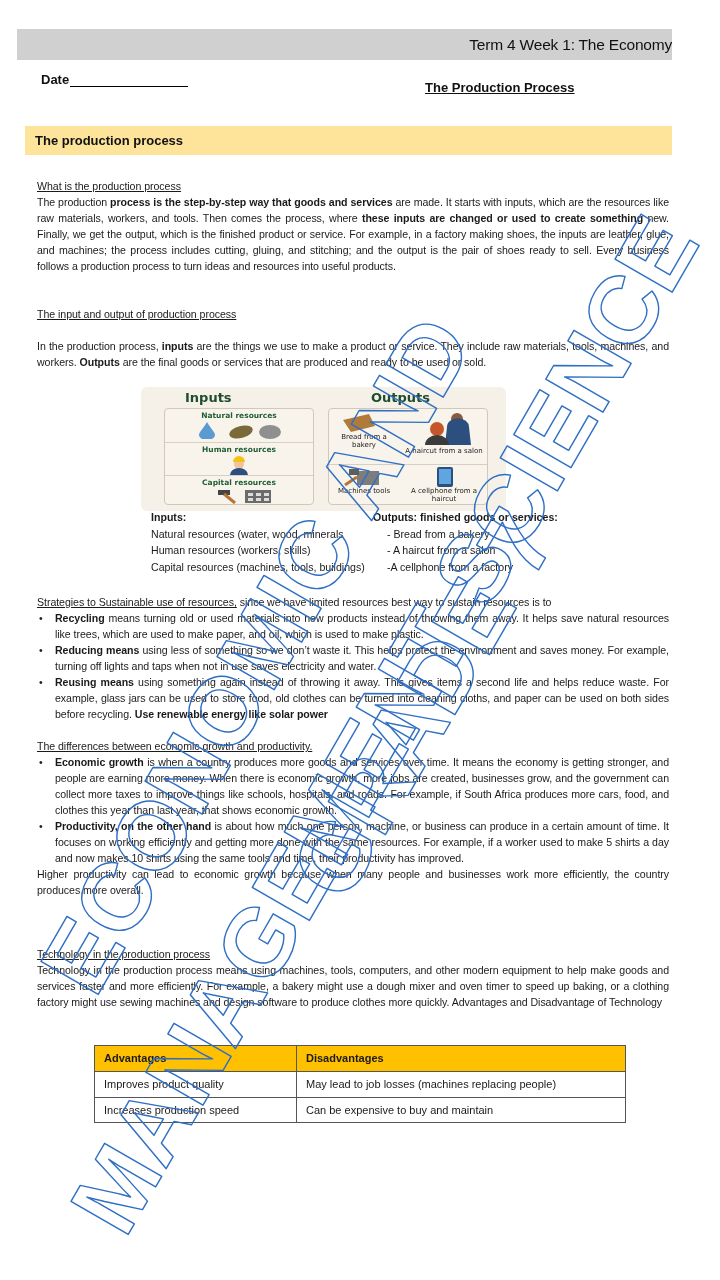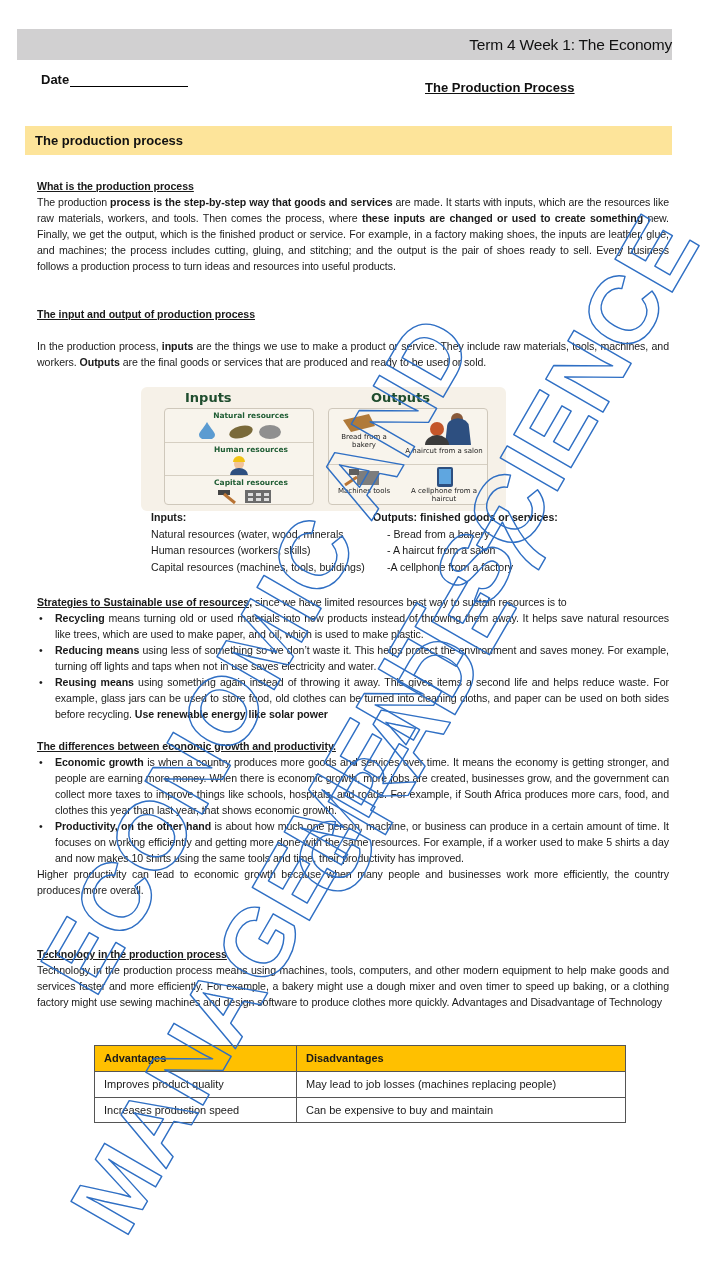--- a/index.html
+++ b/index.html
@@ -15,32 +15,32 @@
   .date-line { display: inline-block; width: 118px; border-bottom: 1.5px solid #000; height: 13px; vertical-align: bottom; margin-left: 1px; }
   .doc-subtitle { position: absolute; left: 425px; top: 80px; font-size: 13px; font-weight: bold; text-decoration: underline; }
 
   .section-banner {
     position: absolute; left: 25px; top: 126px; width: 647px; height: 29px;
     background: #fde49a; display: flex; align-items: center; padding-left: 10px;
     font-size: 13px; font-weight: bold;
   }
 
   .text-block { position: absolute; left: 37px; width: 632px; font-size: 10.6px; line-height: 16px; text-align: justify; color: #1a1a1a; letter-spacing: -0.05px; }
-  .heading { font-weight: bold; text-decoration: underline; }
+  .heading { font-weight: normal; text-decoration: underline; }
   .b { font-weight: bold; }
   .bullets { list-style: none; }
   .bullets li { position: relative; padding-left: 18px; }
   .bullets li::before { content: "•"; position: absolute; left: 2px; top: 0; }
 
   .diagram {
     position: absolute; left: 141px; top: 387px; width: 365px; height: 124px;
     background: #f6f1e8; border-radius: 6px;
   }
   .diag-col-title { position: absolute; font-family: "DejaVu Sans", sans-serif; font-weight: bold; font-size: 13px; color: #1f4d2e; }
-  .diag-box { position: absolute; border: 1px solid #cfc8bb; border-radius: 4px; background: #f8f4ec; padding-left: 12px; }
+  .diag-box { position: absolute; border: 1px solid #cfc8bb; border-radius: 4px; background: #f8f4ec; }
   .diag-label { position: absolute; font-family: "DejaVu Sans", sans-serif; font-weight: bold; font-size: 7.5px; color: #1f5d34; text-align: center; width: 100%; }
   .diag-sep { position: absolute; left: 0; right: 0; height: 1px; background: #d6cfc2; }
   .diag-caption { position: absolute; font-family: "DejaVu Sans", sans-serif; font-size: 7px; line-height: 8px; color: #222; text-align: center; }
 
   .io-list { position: absolute; left: 151px; top: 509px; font-size: 10.6px; line-height: 16.5px; color: #1a1a1a; }
   .io-list2 { position: absolute; left: 373px; top: 509px; font-size: 10.6px; line-height: 16.5px; color: #1a1a1a; }
 
   .adv-table {
     position: absolute; left: 94px; top: 1045px; width: 532px; border-collapse: collapse;
     font-size: 11px; color: #1a1a1a;

